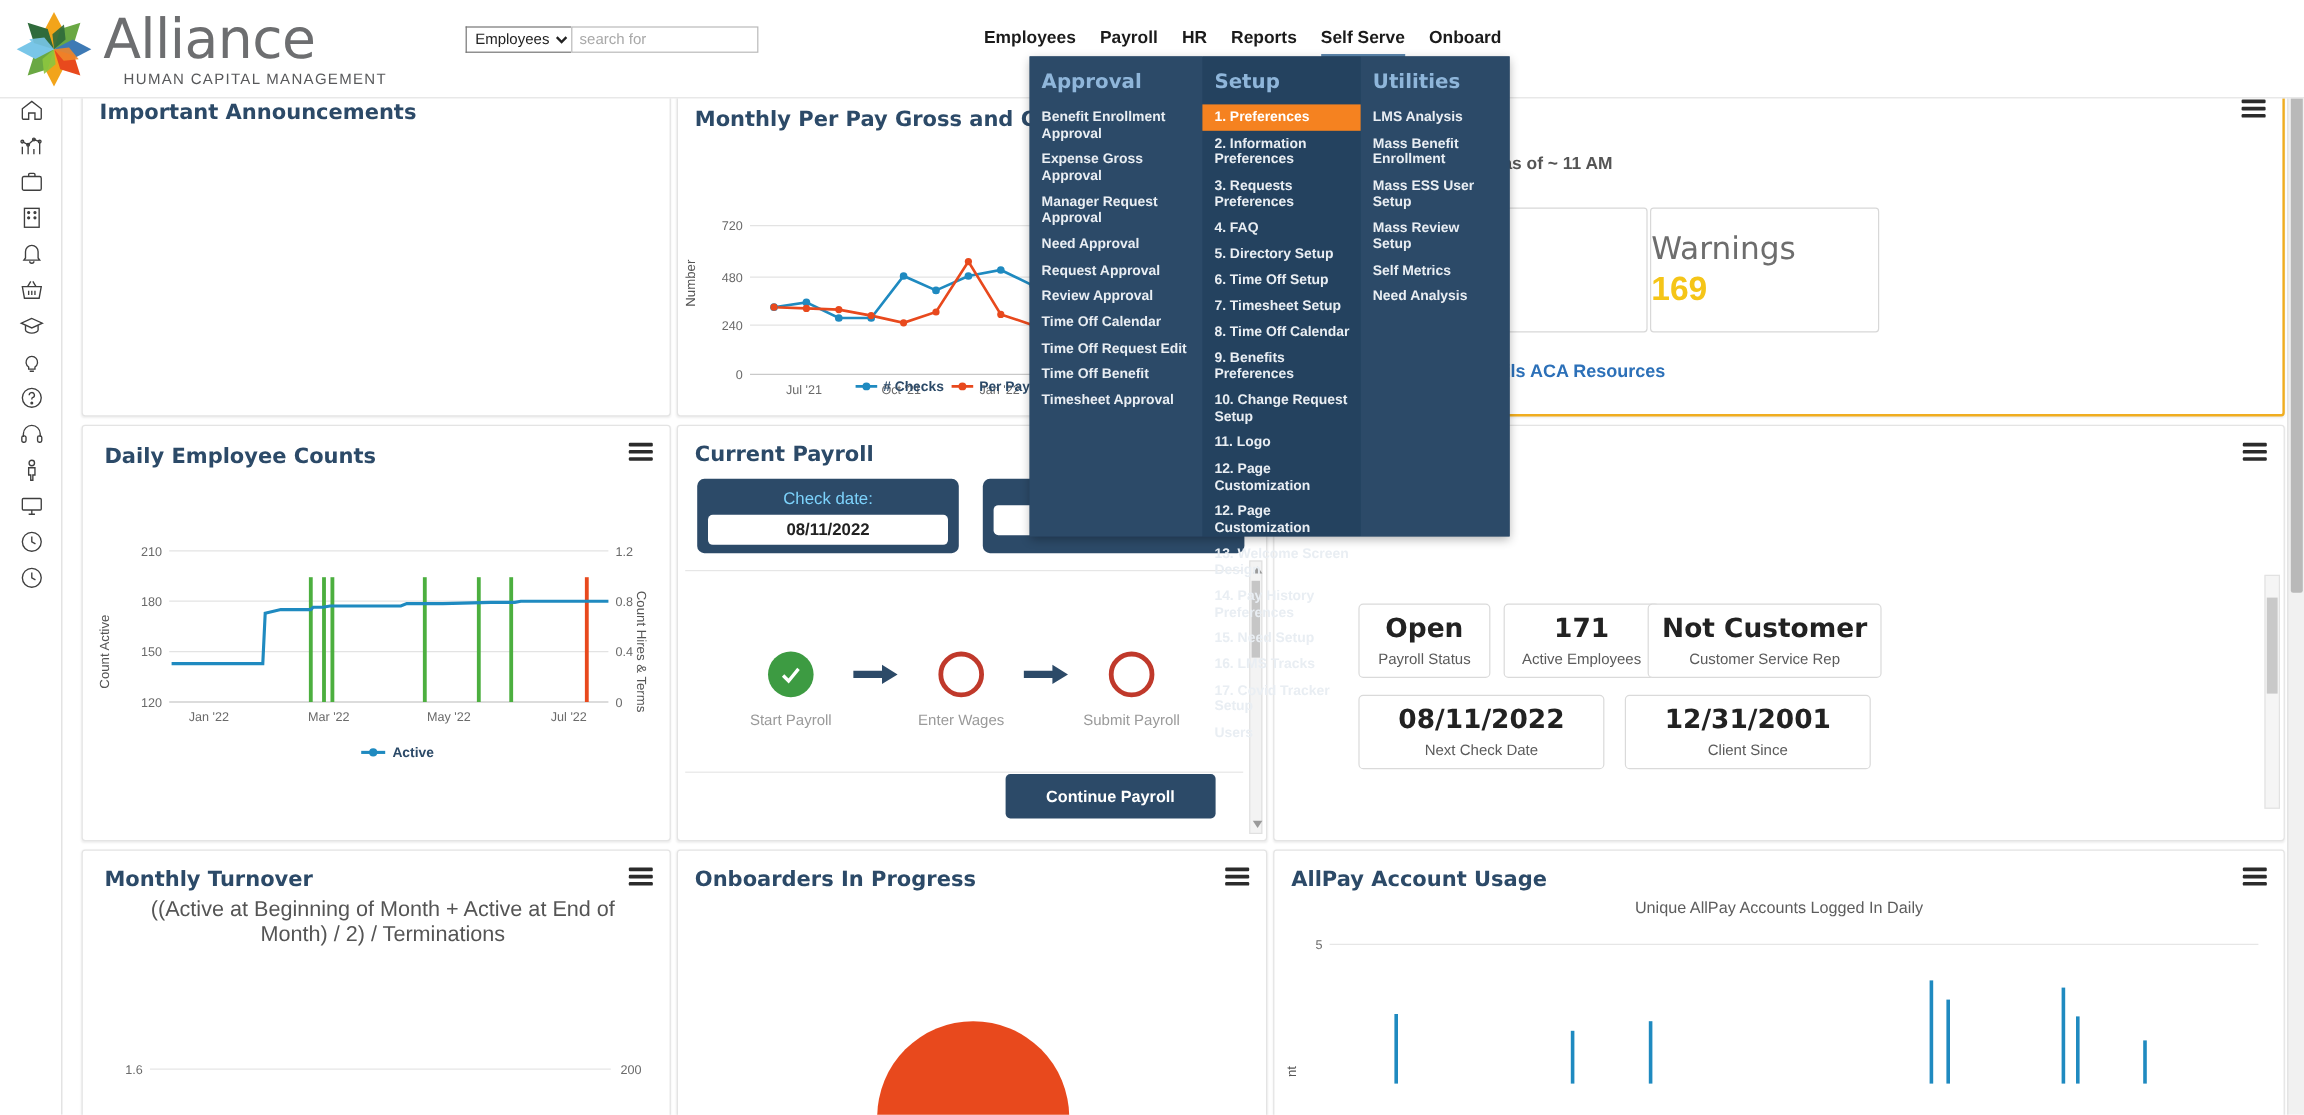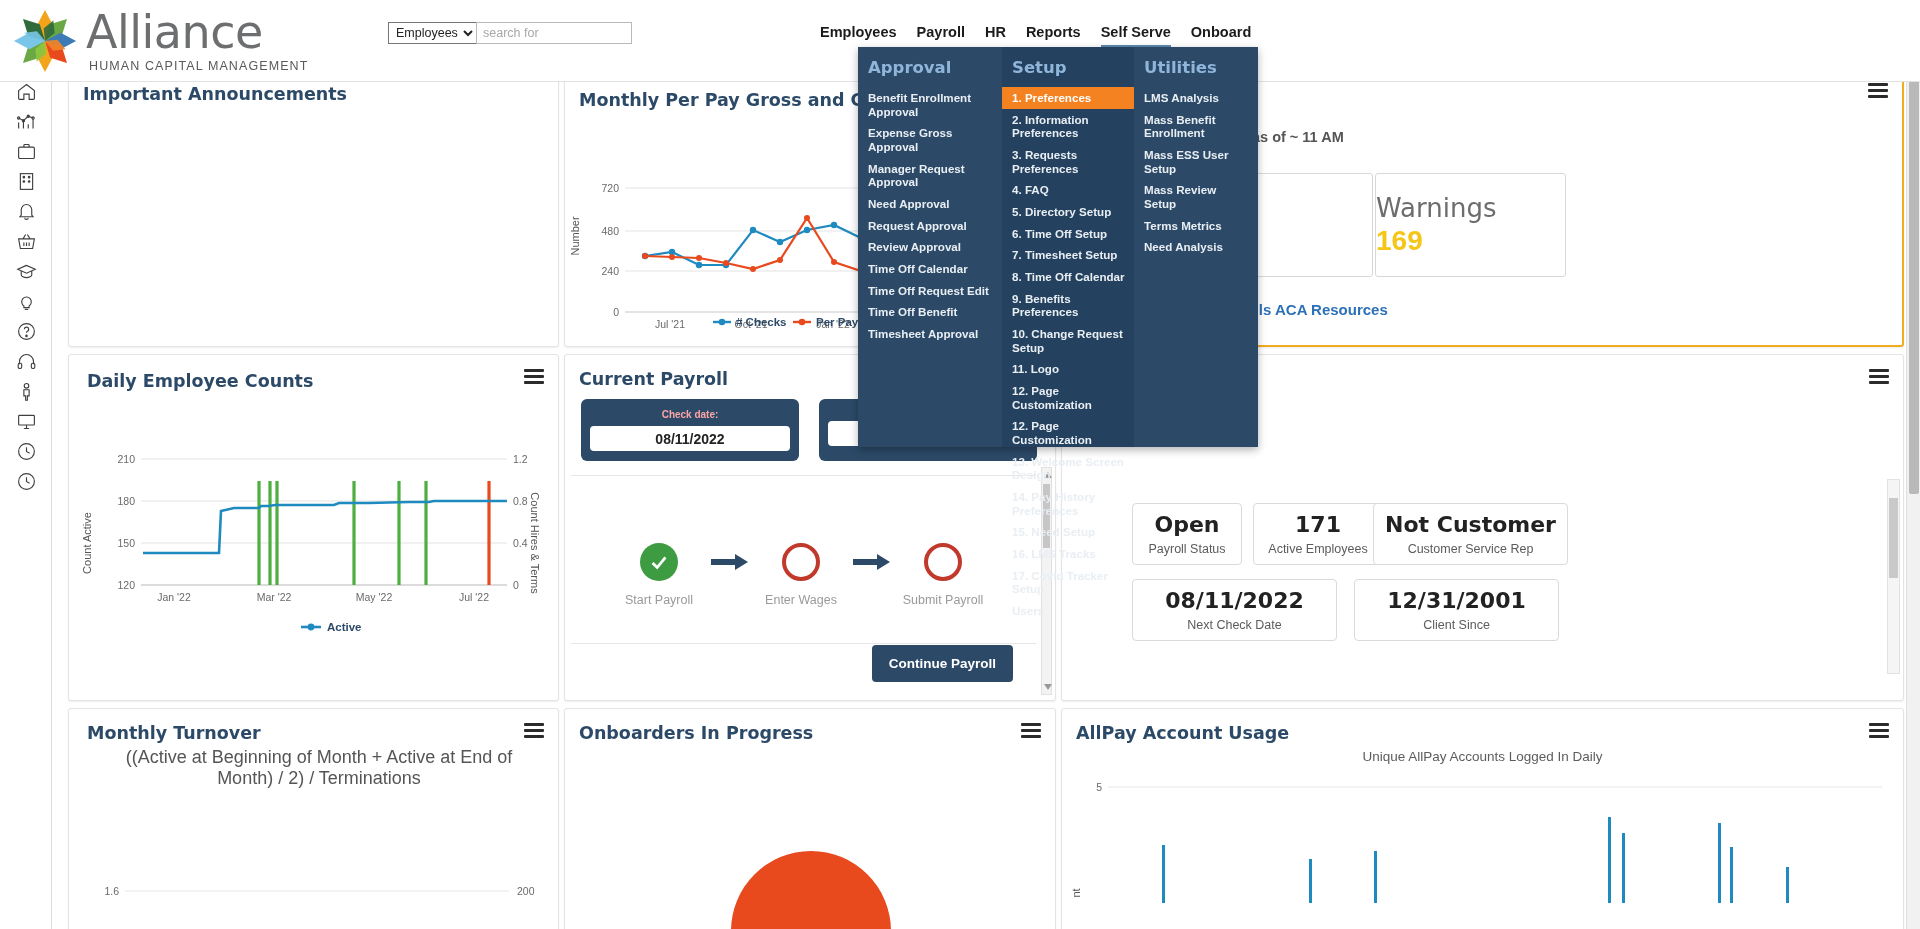--- a/index.html
+++ b/index.html
@@ -17,21 +17,21 @@
   }
   .brand { position: absolute; left: 8px; top: 4px; display: flex; align-items: center; }
   .brand-mark { width: 74px; height: 74px; position: relative; }
   .brand-text { margin-left: 4px; }
   .brand-name {
     font-size: 46px; color: #6d6e70; letter-spacing: -0.5px;
     font-family: "DejaVu Sans", sans-serif; line-height: 1;
   }
   .brand-sub {
     font-size: 12.5px; color: #58595b; letter-spacing: 1.1px;
-    margin-top: 4px; margin-left: 3px;
+    margin-top: 4px; margin-left: 17px;
   }
 
   .searchgroup {
     position: absolute; left: 388px; top: 22px; display: flex; height: 22px;
   }
   .search-select {
     height: 22px; border: 1px solid #767676; border-right: none;
     background: #fff; font-size: 12.5px; color: #222;
     font-family: "Liberation Sans", sans-serif; padding: 0 2px 0 3px;
     border-radius: 0; outline: none;
@@ -131,21 +131,21 @@
   #dailycounts .card-title { position: absolute; left: 18px; top: 16px; }
 
   
   #currentpayroll { left: 512px; top: 292px; width: 492px; height: 347px; }
   #currentpayroll .card-title { position: absolute; left: 14px; top: 14px; }
   .checkblock {
     position: absolute; background: #2c4a68; border-radius: 6px;
     display: flex; flex-direction: column; align-items: center;
     justify-content: center; gap: 6px;
   }
-  .checkblock .cb-label { color: #fca5a5; font-size: 10px; font-weight: bold; }
+  .checkblock .cb-label { color: #7dd3fc; font-size: 14px; font-weight: normal; }
   .checkblock .cb-val {
     background: #fff; border-radius: 4px; color: #222; font-size: 14px;
     font-weight: bold; width: 200px; height: 25px; display: flex;
     align-items: center; justify-content: center;
   }
   .stepsrow {
     position: absolute; left: 16px; top: 188px; width: 440px;
     display: flex; align-items: center; justify-content: center; gap: 4px;
   }
   .step { width: 92px; text-align: center; }
@@ -155,21 +155,21 @@
   }
   .step .circ.done { background: #3d9b42; }
   .step .circ.done svg { width: 22px; height: 22px; stroke: #fff; stroke-width: 3; fill: none; }
   .step .circ.todo { border: 4px solid #c0392b; background: #fff; }
   .step .slabel { margin-top: 12px; font-size: 12.5px; color: #9a9a9a; }
   .arrow { width: 42px; display: flex; align-items: center; justify-content: center; margin-bottom: 26px; }
   .arrow svg { width: 38px; height: 18px; fill: #2c4a68; }
   .continue-btn {
     position: absolute; right: 42px; bottom: 18px; background: #2c4a68;
     color: #fff; border: none; border-radius: 4px; font-size: 13.5px;
-    font-weight: bold; padding: 11px 17px; cursor: pointer;
+    font-weight: bold; padding: 11px 34px; cursor: pointer;
     font-family: "Liberation Sans", sans-serif;
   }
   .vscroll {
     position: absolute; right: 3px; top: 112px; width: 11px; height: 228px;
     background: #f3f3f3; border: 1px solid #e0e0e0;
   }
   .vscroll .thumb { position: absolute; left: 1px; top: 16px; width: 7px; height: 64px; background: #c6c6c6; }
   .vscroll .ar { position: absolute; left: 2px; width: 0; height: 0; border-left: 4px solid transparent; border-right: 4px solid transparent; }
   .vscroll .ar.up { top: 4px; border-bottom: 6px solid #9a9a9a; }
   .vscroll .ar.dn { bottom: 4px; border-top: 6px solid #9a9a9a; }
@@ -702,18 +702,18 @@
       <div class="mm-item">17. Covid Tracker Setup</div>
       <div class="mm-item">Users</div>
     </div>
 
     <div class="mm-col c3">
       <div class="mm-head">Utilities</div>
       <div class="mm-item">LMS Analysis</div>
       <div class="mm-item">Mass Benefit Enrollment</div>
       <div class="mm-item">Mass ESS User Setup</div>
       <div class="mm-item">Mass Review Setup</div>
-      <div class="mm-item">Terms Metrics</div>
+      <div class="mm-item">Self Metrics</div>
       <div class="mm-item">Need Analysis</div>
     </div>
   </div>
 
 </div>
 
 </body></html>

